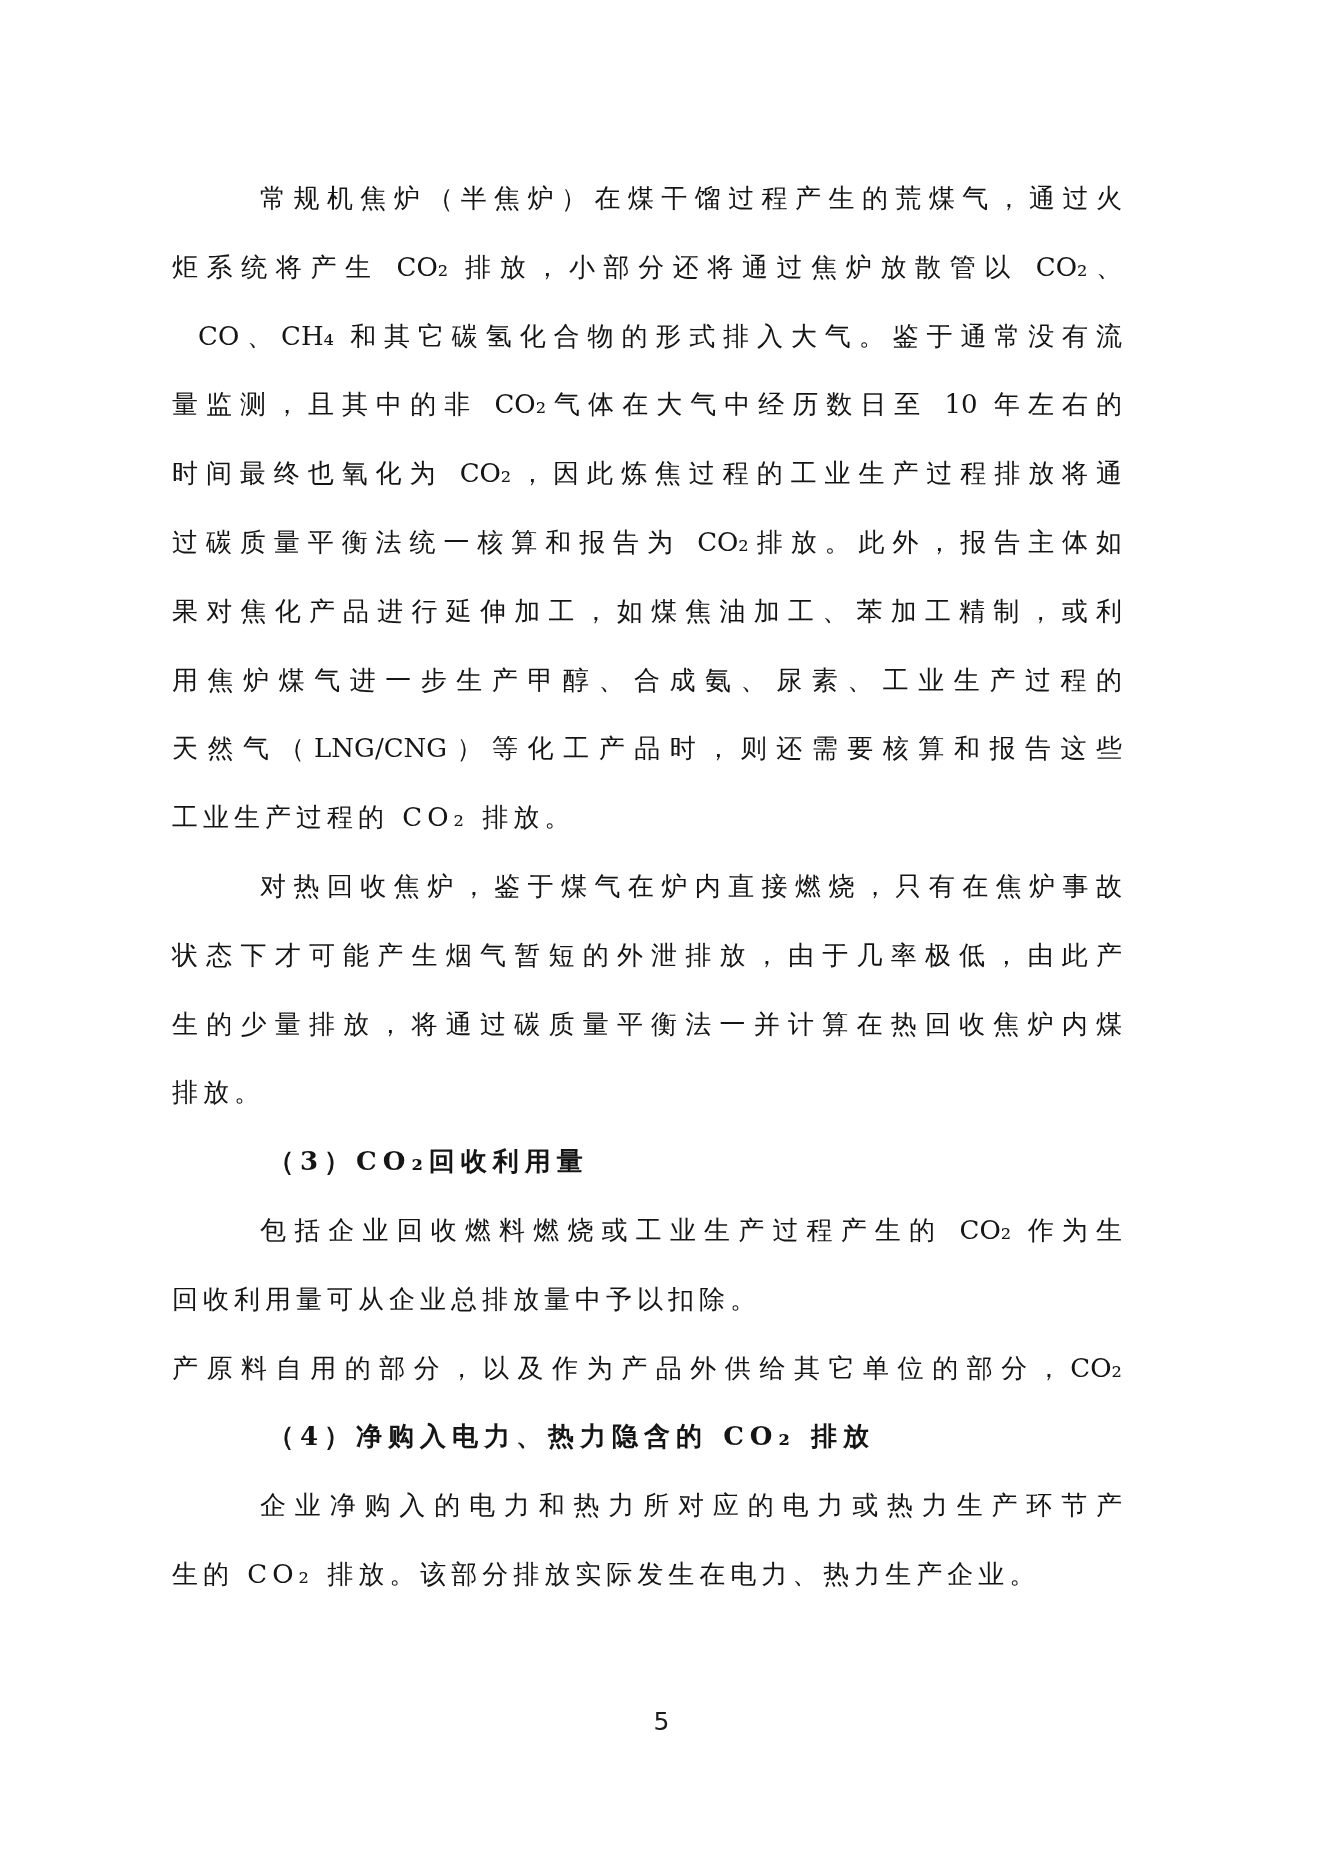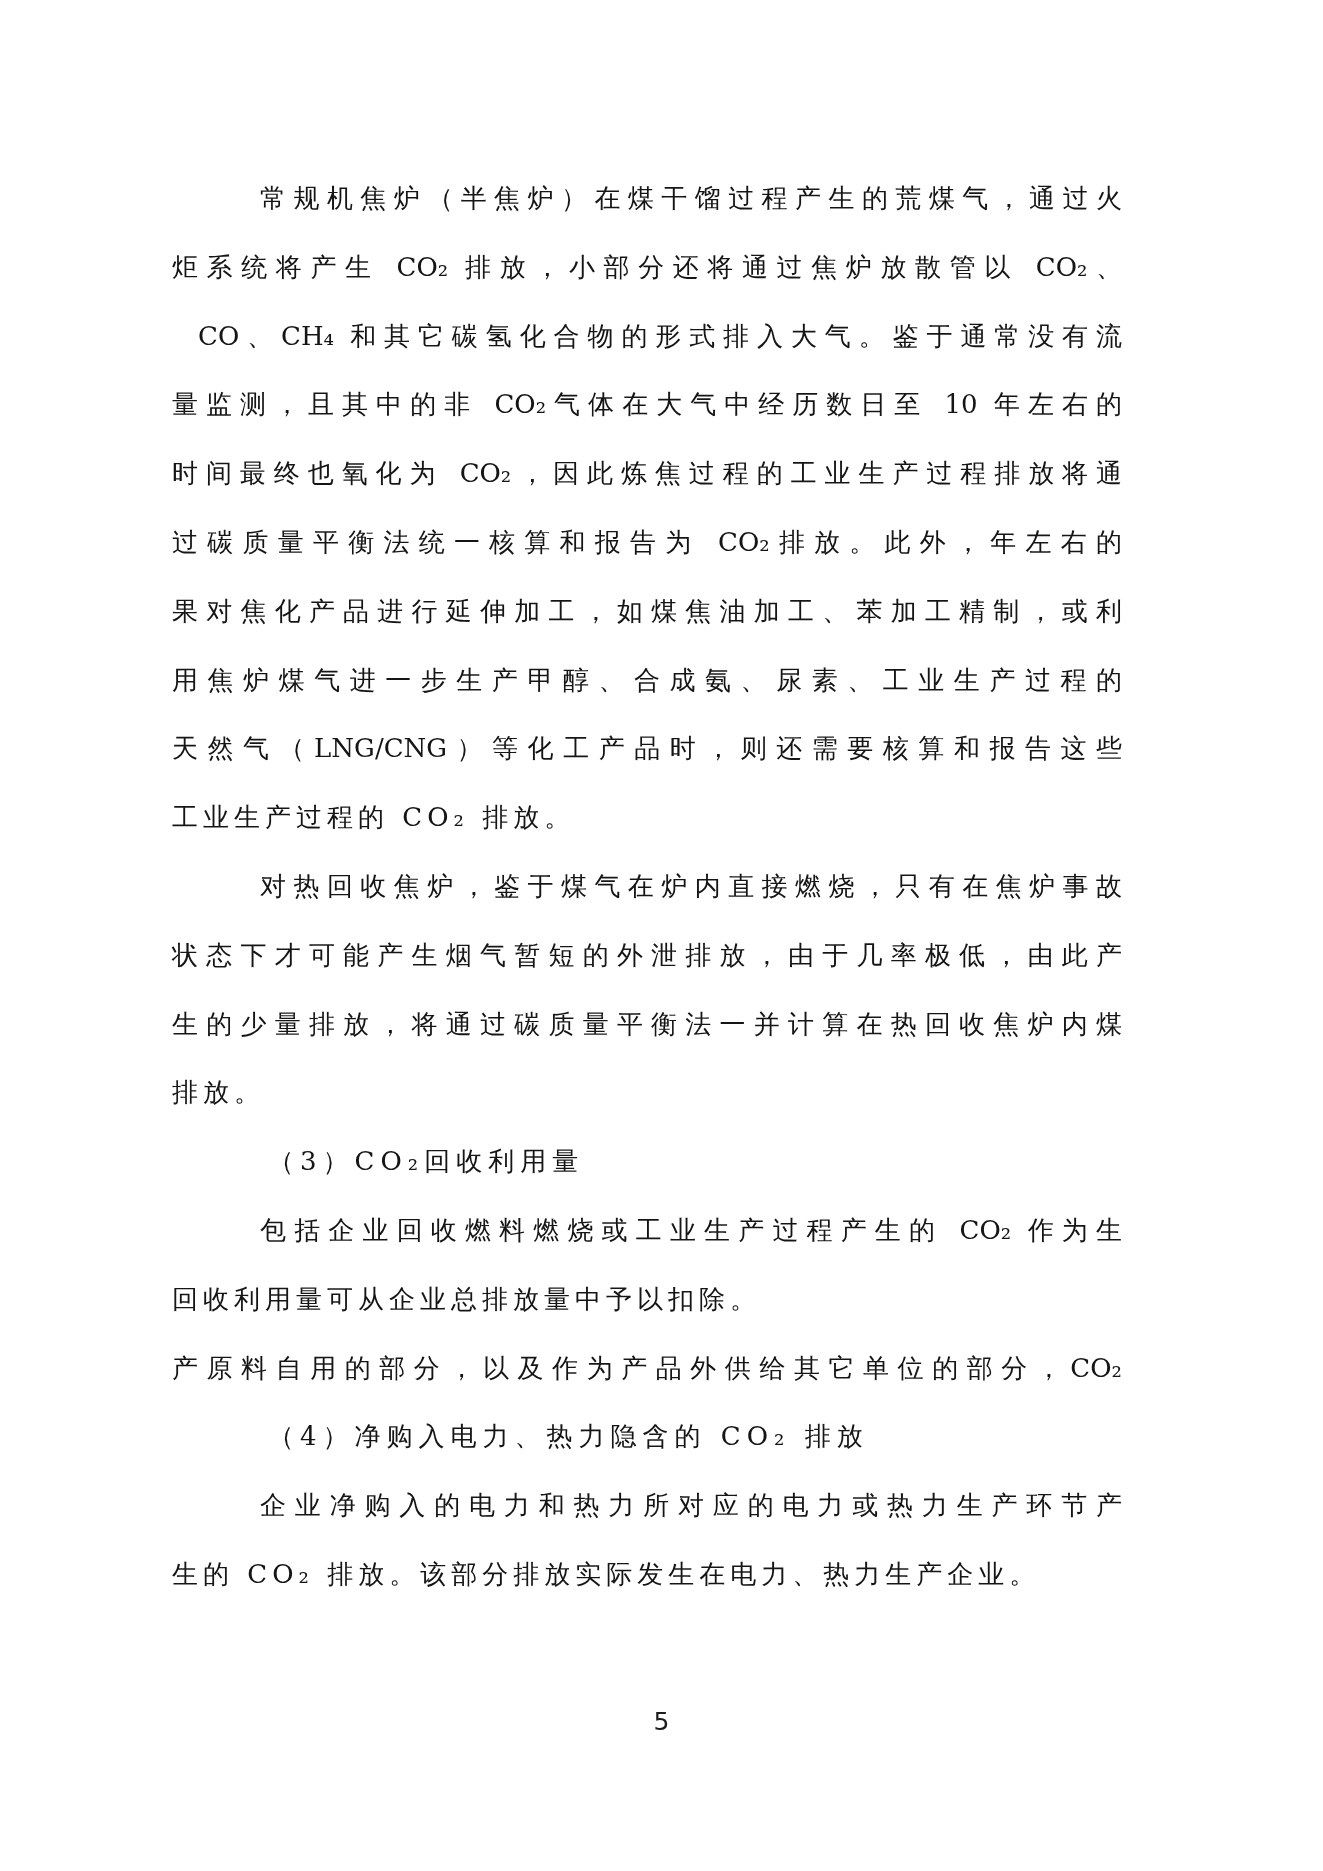--- a/index.html
+++ b/index.html
@@ -39,21 +39,21 @@
   .last {
     text-align: left;
     letter-spacing: 5px;
   }
   
   .ind { text-indent: 88px; }
   
   .latpad { text-indent: 26px; }
   
   .hd {
-    font-weight: 400;
+    font-weight: 700;
     letter-spacing: 6px;
     text-indent: 96px;
     text-align: left;
   }
   .page-number {
     position: absolute;
     left: 0;
     right: 0;
     top: 1702px;
     height: 40px;
@@ -70,21 +70,21 @@
 <div class="page">
 
   <div class="text-block">
 
     <div>
       <div class="ln jf ind">常规机焦炉（半焦炉）在煤干馏过程产生的荒煤气，通过火</div>
       <div class="ln jf">炬系统将产生 CO₂ 排放，小部分还将通过焦炉放散管以 CO₂、</div>
       <div class="ln jf latpad">CO、CH₄ 和其它碳氢化合物的形式排入大气。鉴于通常没有流</div>
       <div class="ln jf">量监测，且其中的非 CO₂气体在大气中经历数日至 10 年左右的</div>
       <div class="ln jf">时间最终也氧化为 CO₂，因此炼焦过程的工业生产过程排放将通</div>
-      <div class="ln jf">过碳质量平衡法统一核算和报告为 CO₂排放。此外，年左右的</div>
+      <div class="ln jf">过碳质量平衡法统一核算和报告为 CO₂排放。此外，报告主体如</div>
       <div class="ln jf">果对焦化产品进行延伸加工，如煤焦油加工、苯加工精制，或利</div>
       <div class="ln jf">用焦炉煤气进一步生产甲醇、合成氨、尿素、工业生产过程的</div>
       <div class="ln jf">天然气（LNG/CNG）等化工产品时，则还需要核算和报告这些</div>
       <div class="ln last">工业生产过程的 CO₂ 排放。</div>
     </div>
 
     <div>
       <div class="ln jf ind">对热回收焦炉，鉴于煤气在炉内直接燃烧，只有在焦炉事故</div>
       <div class="ln jf">状态下才可能产生烟气暂短的外泄排放，由于几率极低，由此产</div>
       <div class="ln jf">生的少量排放，将通过碳质量平衡法一并计算在热回收焦炉内煤</div>

